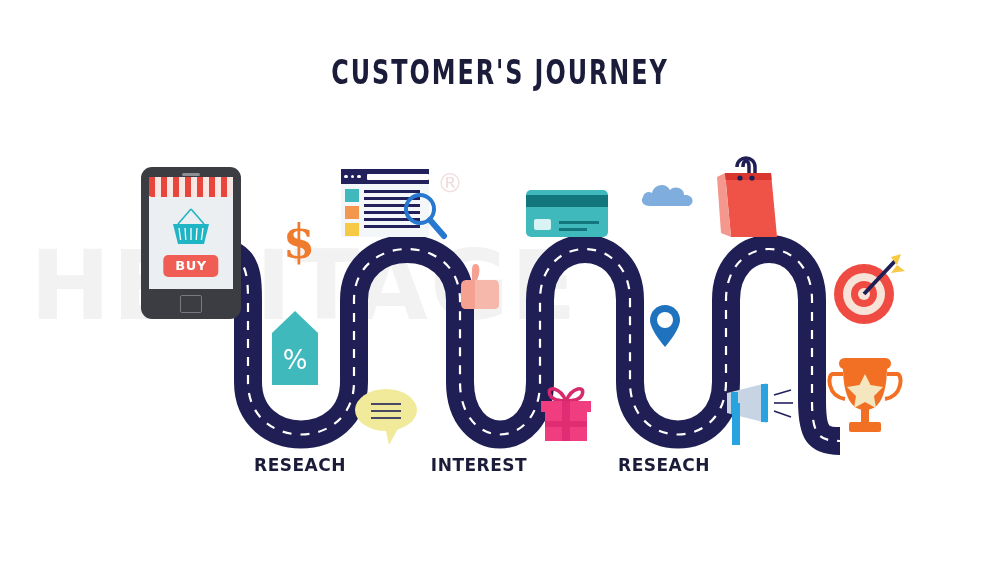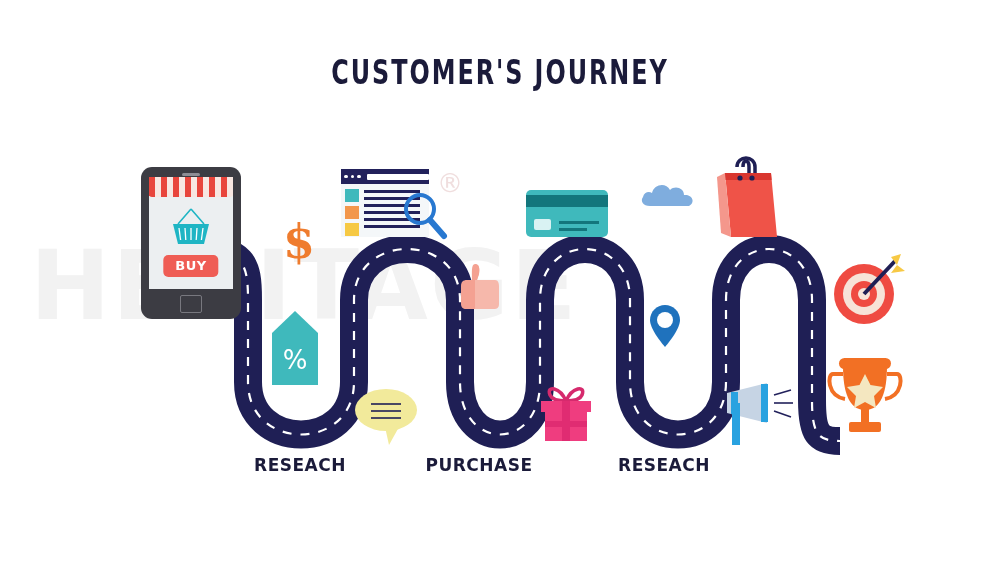--- a/index.html
+++ b/index.html
@@ -255,21 +255,21 @@
              C 540 232, 630 232, 630 300
              L 630 382
              C 630 452, 726 452, 726 382
              L 726 300
              C 726 232, 812 232, 812 300
              L 812 400
              C 812 434, 818 441, 840 441" fill="none" stroke="#ffffff" stroke-width="2.2" stroke-dasharray="9 9"></path>
   </svg>
 
   <div class="stage-label" style="left:300px; top:455px; transform:translateX(-50%);">RESEACH</div>
-  <div class="stage-label" style="left:479px; top:455px; transform:translateX(-50%);">PURCHASE</div>
+  <div class="stage-label" style="left:479px; top:455px; transform:translateX(-50%);">INTEREST</div>
   <div class="stage-label" style="left:664px; top:455px; transform:translateX(-50%);">RESEACH</div>
 
   <div class="icon-abs" id="phone-icon">
     <div id="phone-speaker"></div>
     <div id="phone-screen">
       <div id="phone-awning"></div>
       <div id="phone-awning-edge"></div>
       <svg id="basket-icon" width="48" height="42" viewBox="0 0 48 42">
         <path d="M 24 2 L 11 17 M 24 2 L 37 17" stroke="#1fb5c4" stroke-width="1.6" fill="none"></path>
         <path d="M 6 17 L 42 17 L 37 37 L 11 37 Z" fill="#1fb5c4"></path>

